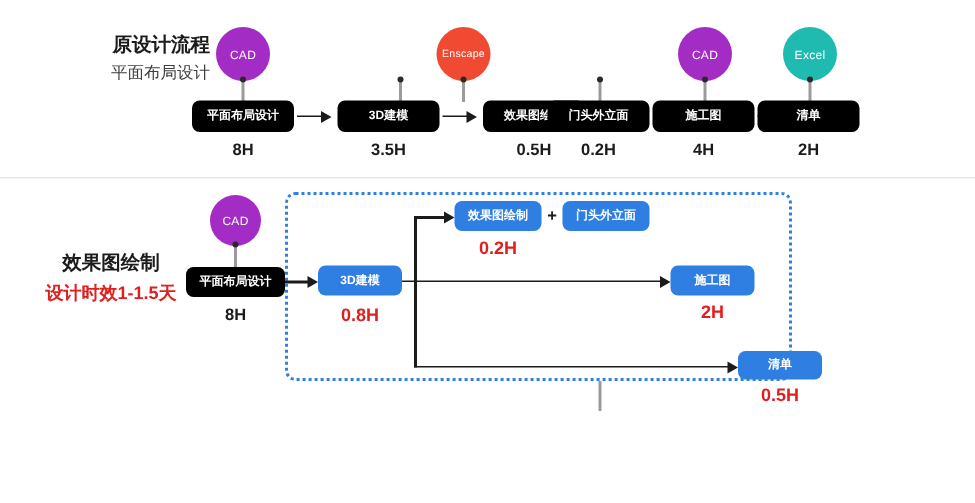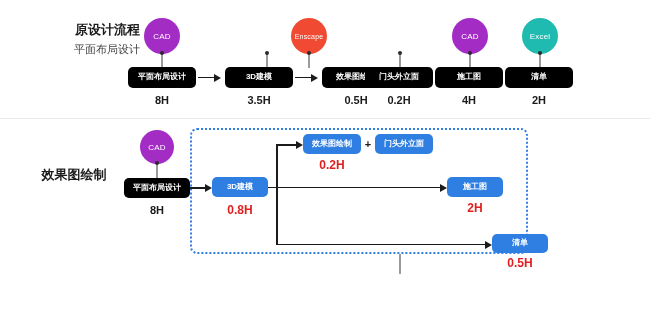--- a/index.html
+++ b/index.html
@@ -235,20 +235,21 @@
   <div class="conn conn-h" style="left:505px; top:76.5px; width:18px;"></div>
   <div class="arrow-r" style="left:521px; top:73.5px;"></div>
 
   <div class="node gray" style="left:505px; top:67px; width:68px; height:21px;">
       <span>清单</span>
     </div>
   <div class="hour" style="left:505px; top:94px; width:68px;">2H</div>
 
   <div class="side-label" style="left:8px; top:166px; width:132px;">
     <div class="side-title">效果图绘制</div>
+    <div class="side-sub-red">设计时效1-1.5天</div>
   </div>
 
   <div class="bubble" style="left:140px; top:130px; width:34px; height:34px; background:#a32cc4;">
       <span>CAD</span>
     </div>
   <div class="bubble-stem" style="left:156px; top:164px; height:14px;"></div>
   <div class="stem-dot" style="left:155px; top:161px;"></div>
 
   <div class="node gray" style="left:124px; top:178px; width:66px; height:20px;">
       <span>平面布局设计</span>

